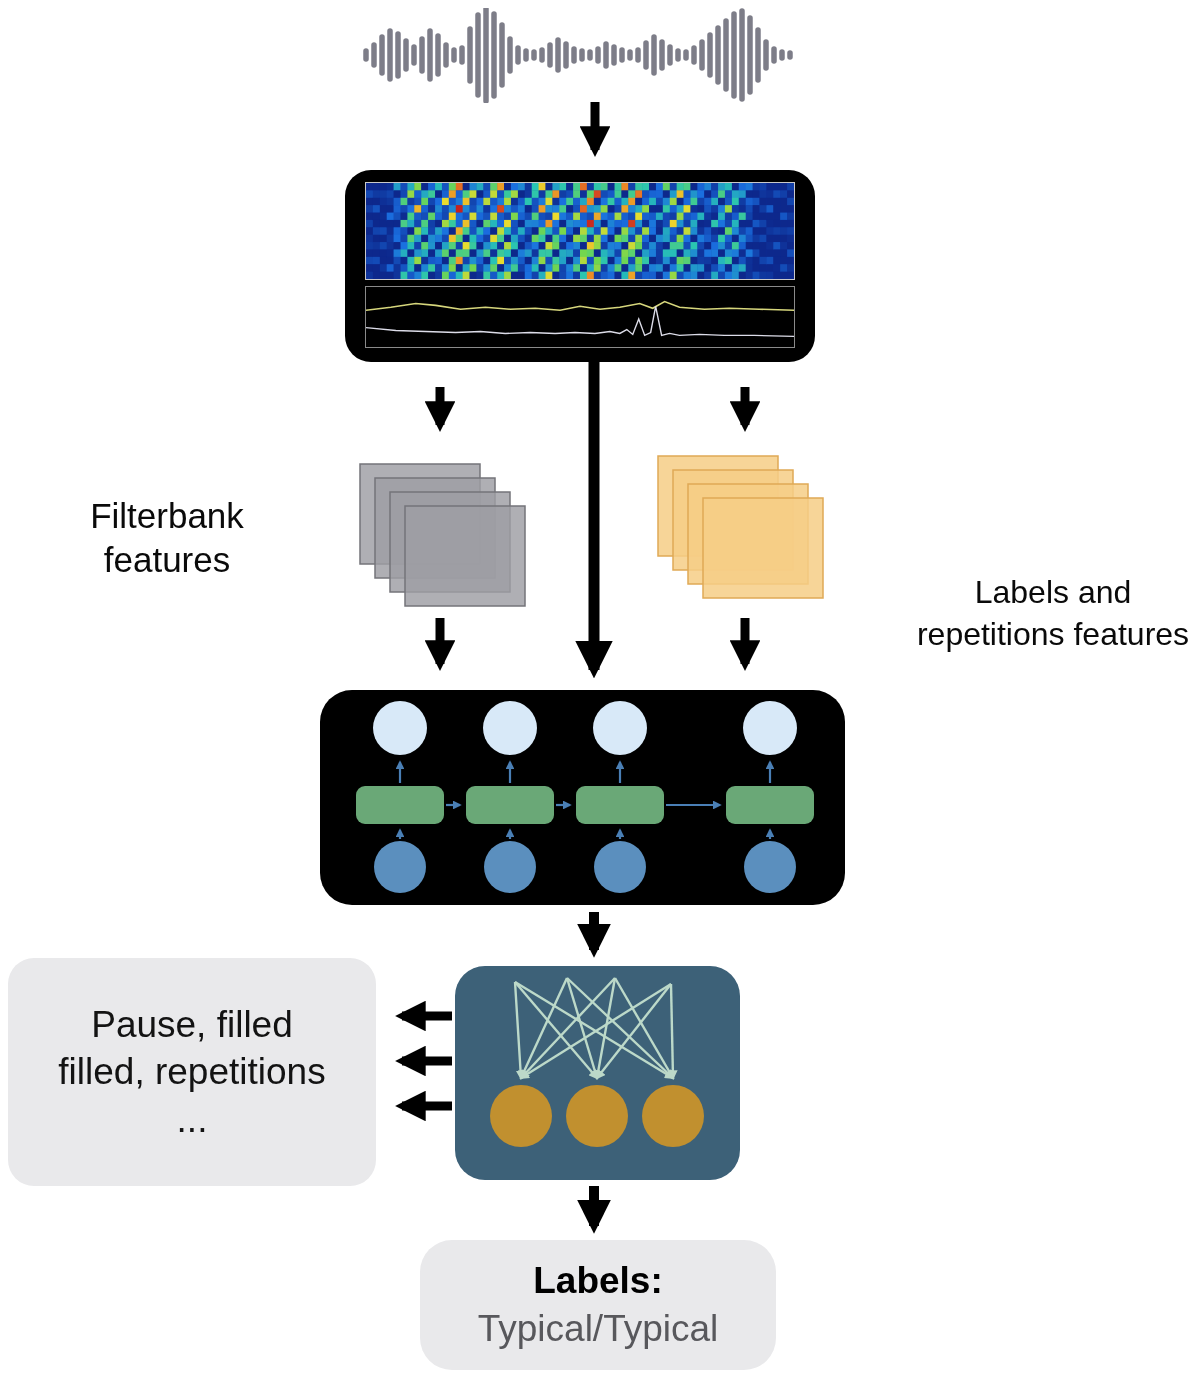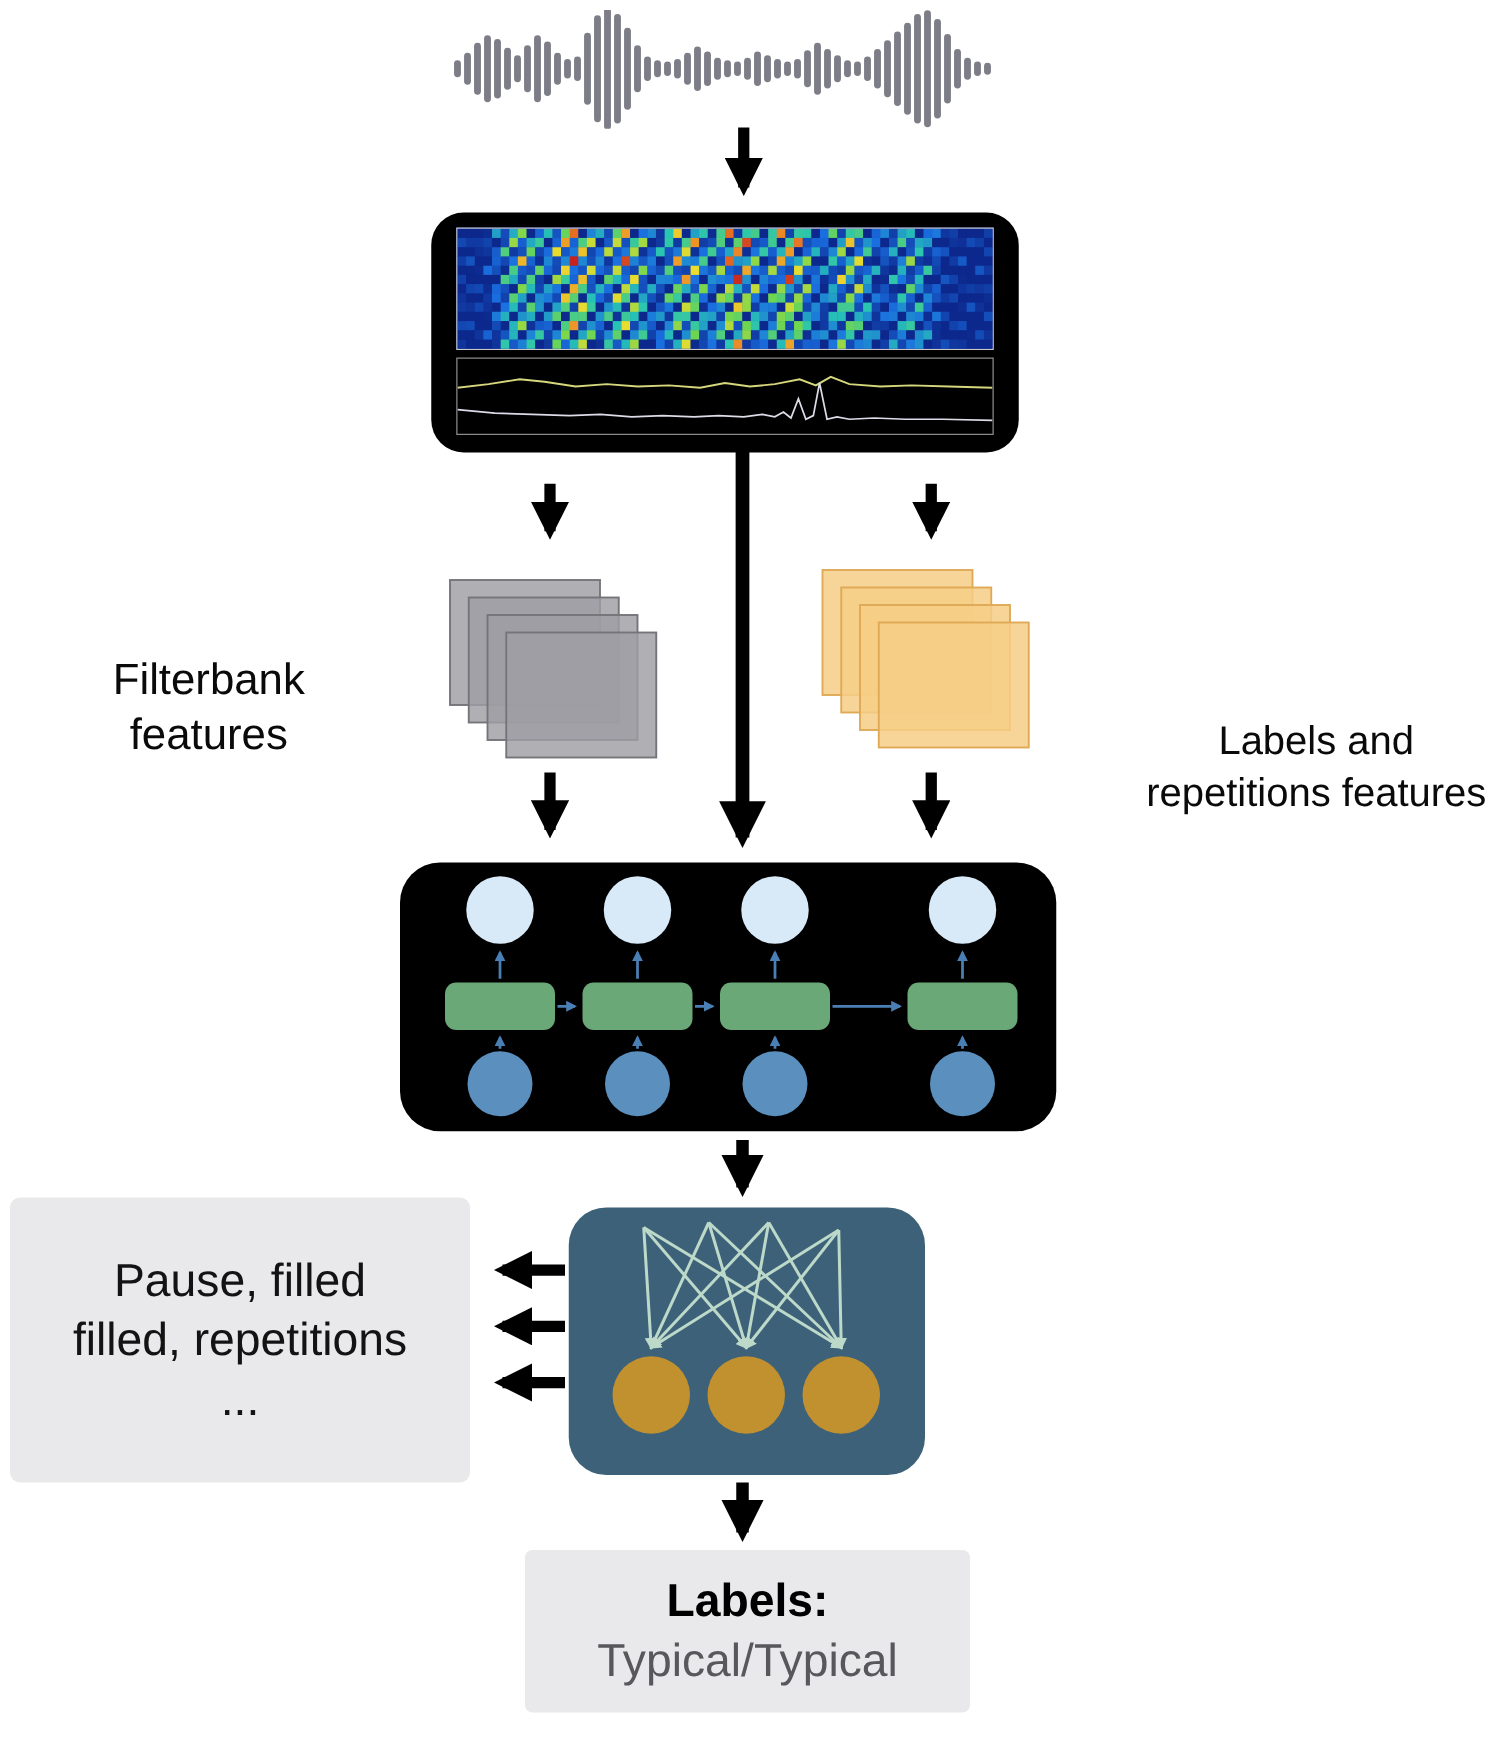--- a/index.html
+++ b/index.html
@@ -17,44 +17,44 @@
   #spec-box{position:absolute;left:345px;top:170px;width:470px;height:192px;
     background:#000;border-radius:26px;z-index:2;}
   #spectrogram-svg{position:absolute;left:20px;top:12px;border:1px solid #c9c9c9;background:#1530a0;}
   #pitch-svg{position:absolute;left:20px;top:116px;background:#000;border:1px solid #8a8a8a;}
   .pitch-f0{fill:none;stroke:#d6d67c;stroke-width:1.6;}
   .pitch-art{fill:none;stroke:#dcdce8;stroke-width:1.4;}
 
   .side-label{position:absolute;display:flex;flex-direction:column;align-items:center;
     color:#0a0a0a;z-index:2;text-align:center;}
   .side-label div{white-space:nowrap;}
-  #filterbank-label{left:27px;top:522px;width:280px;font-size:35px;line-height:1.25;}
+  #filterbank-label{left:27px;top:494px;width:280px;font-size:35px;line-height:1.25;}
   #pitch-label{left:888px;top:572px;width:330px;font-size:32px;line-height:1.3;}
 
   .stack{position:absolute;z-index:2;}
   .stack-gray rect{fill:var(--c-filterbank-fill,#9d9da3);fill-opacity:.82;stroke:#74747a;stroke-width:1.5;}
   .stack-orange rect{fill:var(--c-pitch-feature-fill,#f6ce86);fill-opacity:.85;stroke:#dfa956;stroke-width:1.5;}
 
   #rnn-box{position:absolute;left:320px;top:690px;width:525px;height:215px;
     background:var(--c-rnn-box,#000);border-radius:32px;z-index:2;}
   .rnn-top-node{fill:var(--c-rnn-top-node,#d8e9f8);}
   .rnn-cell{fill:var(--c-rnn-cell,#6aa877);}
   .rnn-input-node{fill:var(--c-rnn-input-node,#5b8fbe);}
   .rnn-edge{stroke:var(--c-rnn-edge,#4a7fb5);stroke-width:2.2;fill:none;}
 
   #dnn-box{position:absolute;left:455px;top:966px;width:285px;height:214px;
     background:var(--c-dnn-box,#3d6178);border-radius:30px;z-index:2;}
   .dnn-edge{stroke:var(--c-dnn-edge,#bcd9c9);stroke-width:2.4;fill:none;}
   .dnn-node{fill:var(--c-dnn-node,#c1902f);}
 
   .panel{position:absolute;background:var(--c-panel-bg,#e9e9eb);display:flex;
     flex-direction:column;justify-content:center;align-items:center;z-index:2;text-align:center;}
-  #pause-box{left:8px;top:958px;width:368px;height:228px;border-radius:8px;
+  #pause-box{left:8px;top:958px;width:368px;height:228px;border-radius:26px;
     font-size:37px;line-height:1.28;color:#131313;}
-  #labels-box{left:420px;top:1240px;width:356px;height:130px;border-radius:6px;
+  #labels-box{left:420px;top:1240px;width:356px;height:130px;border-radius:32px;
     font-size:37px;line-height:1.3;}
   #labels-box .title{font-weight:bold;color:#000;}
   #labels-box .value{color:var(--c-output-value-text,#58585c);}
 </style>
 </head>
 <body>
 
 <div id="canvas">
 
   <svg id="waveform-svg" viewBox="0 0 440 95" width="440" height="95">

